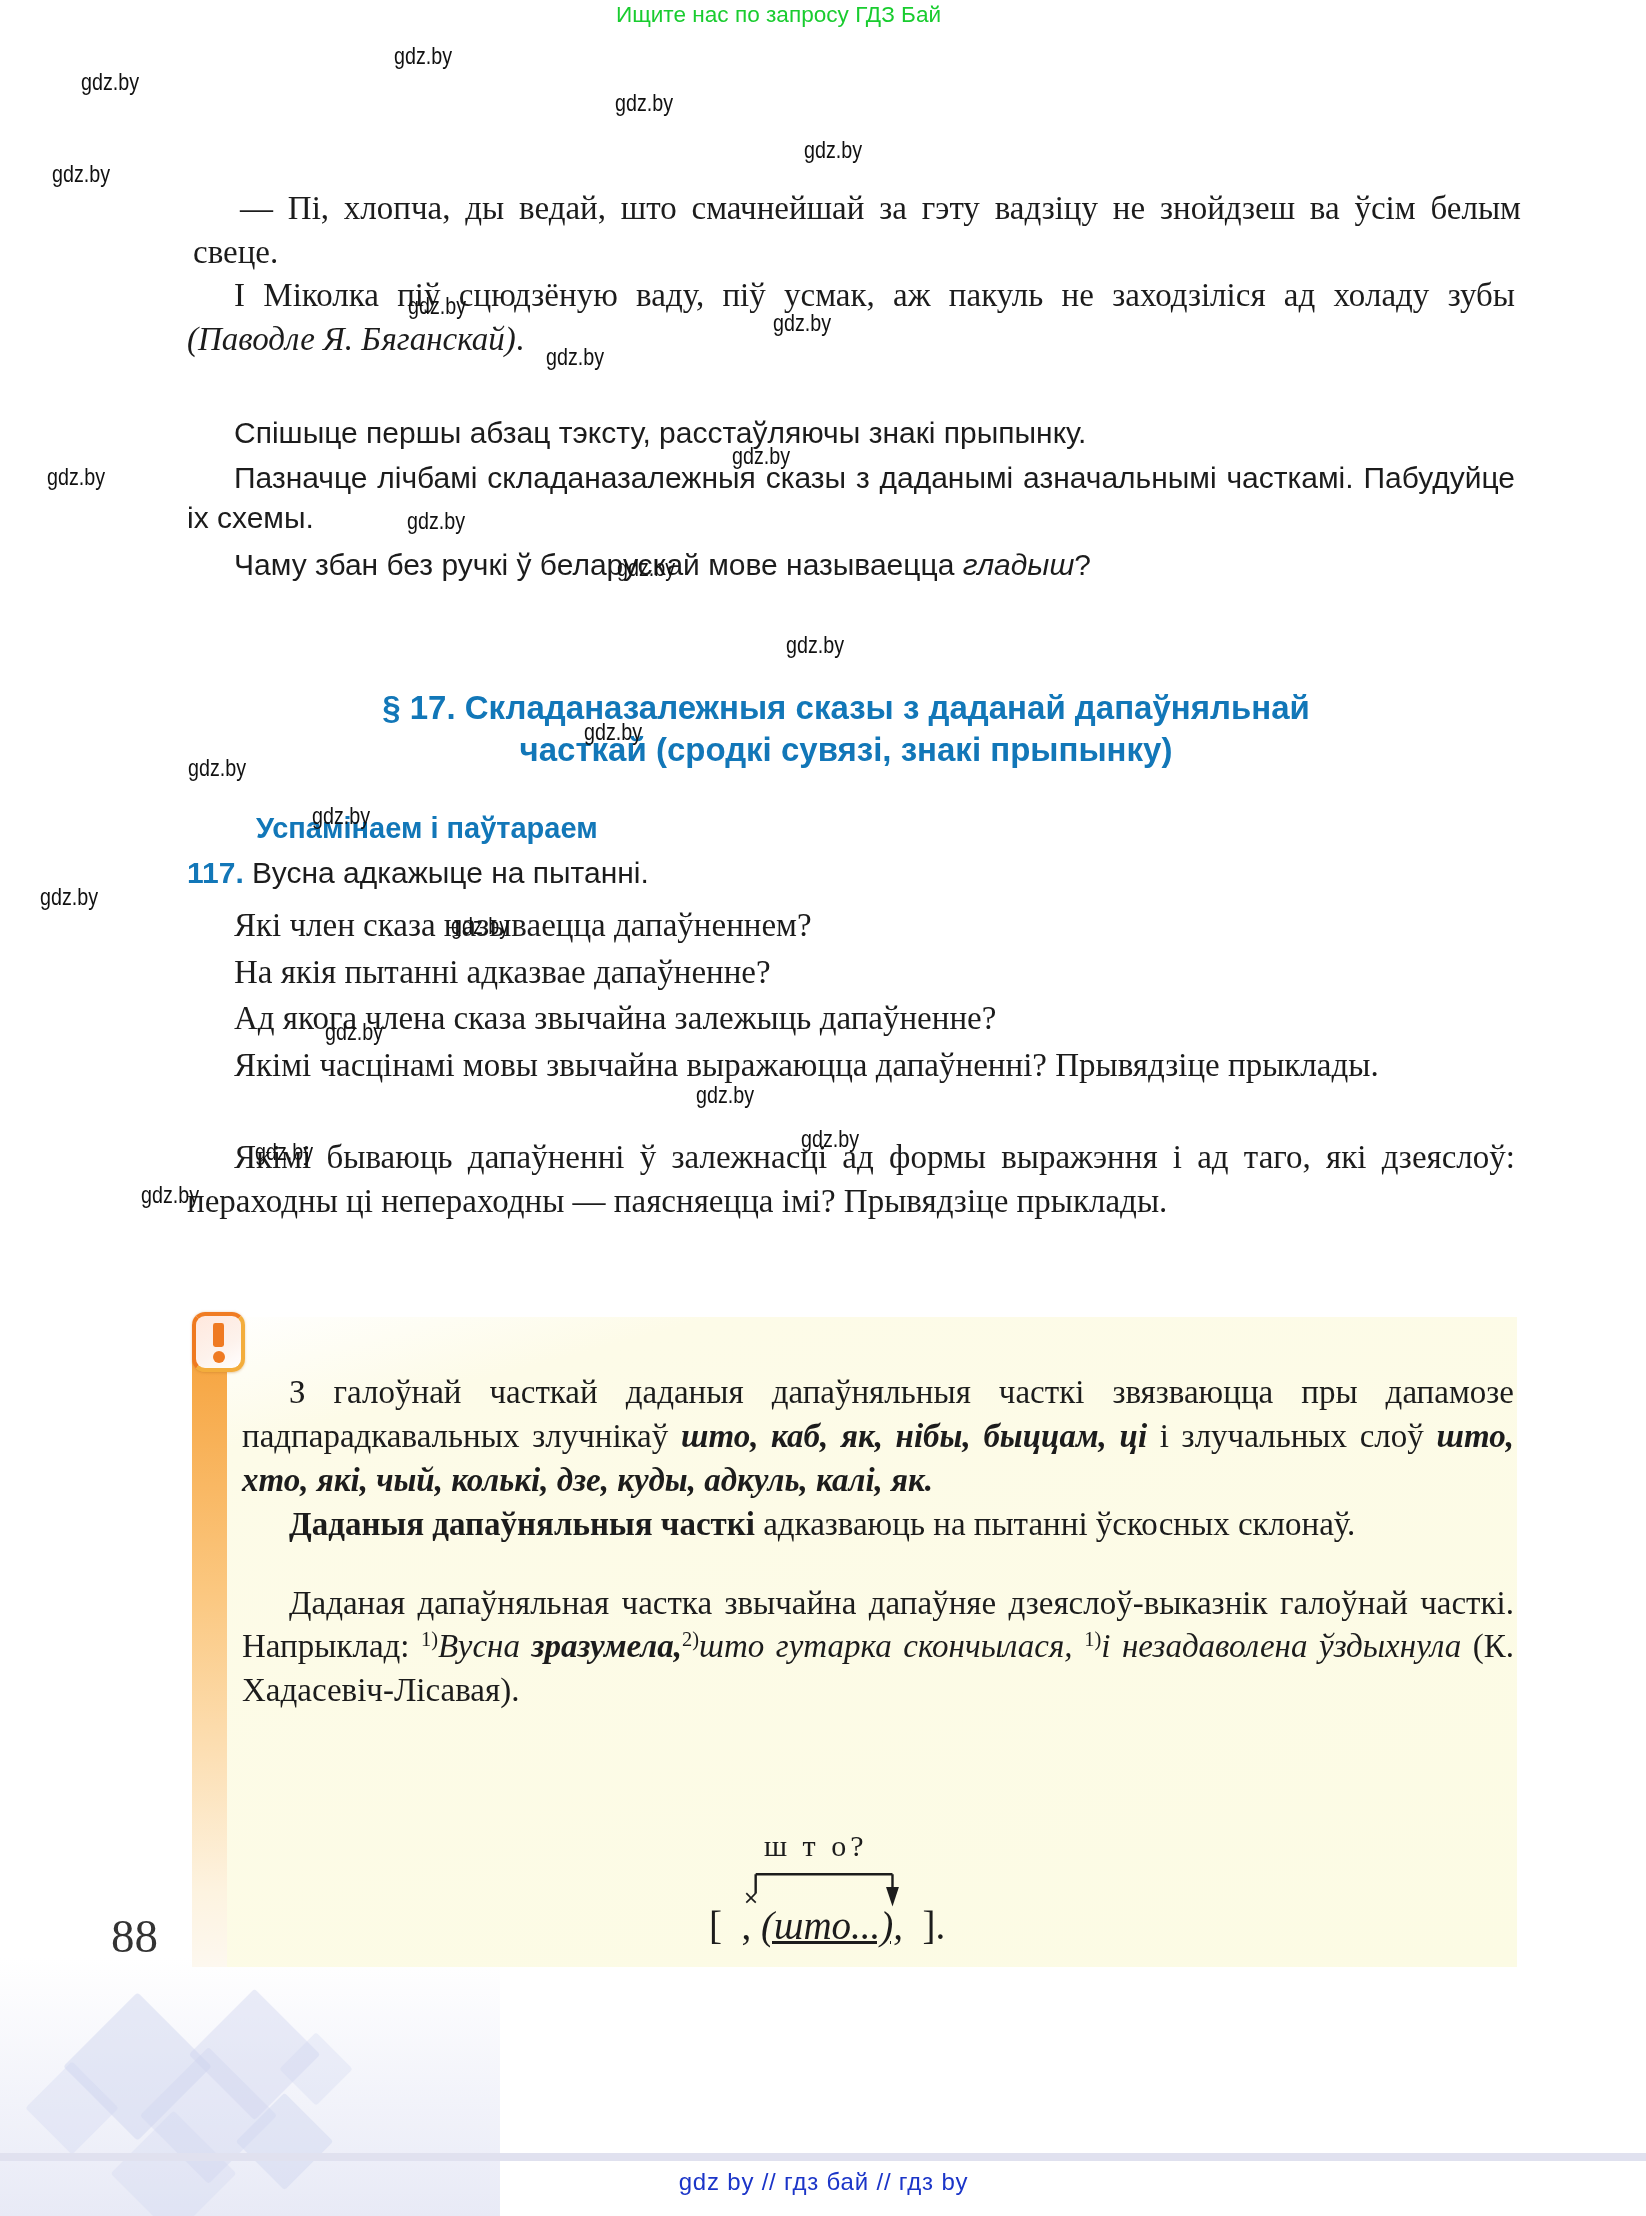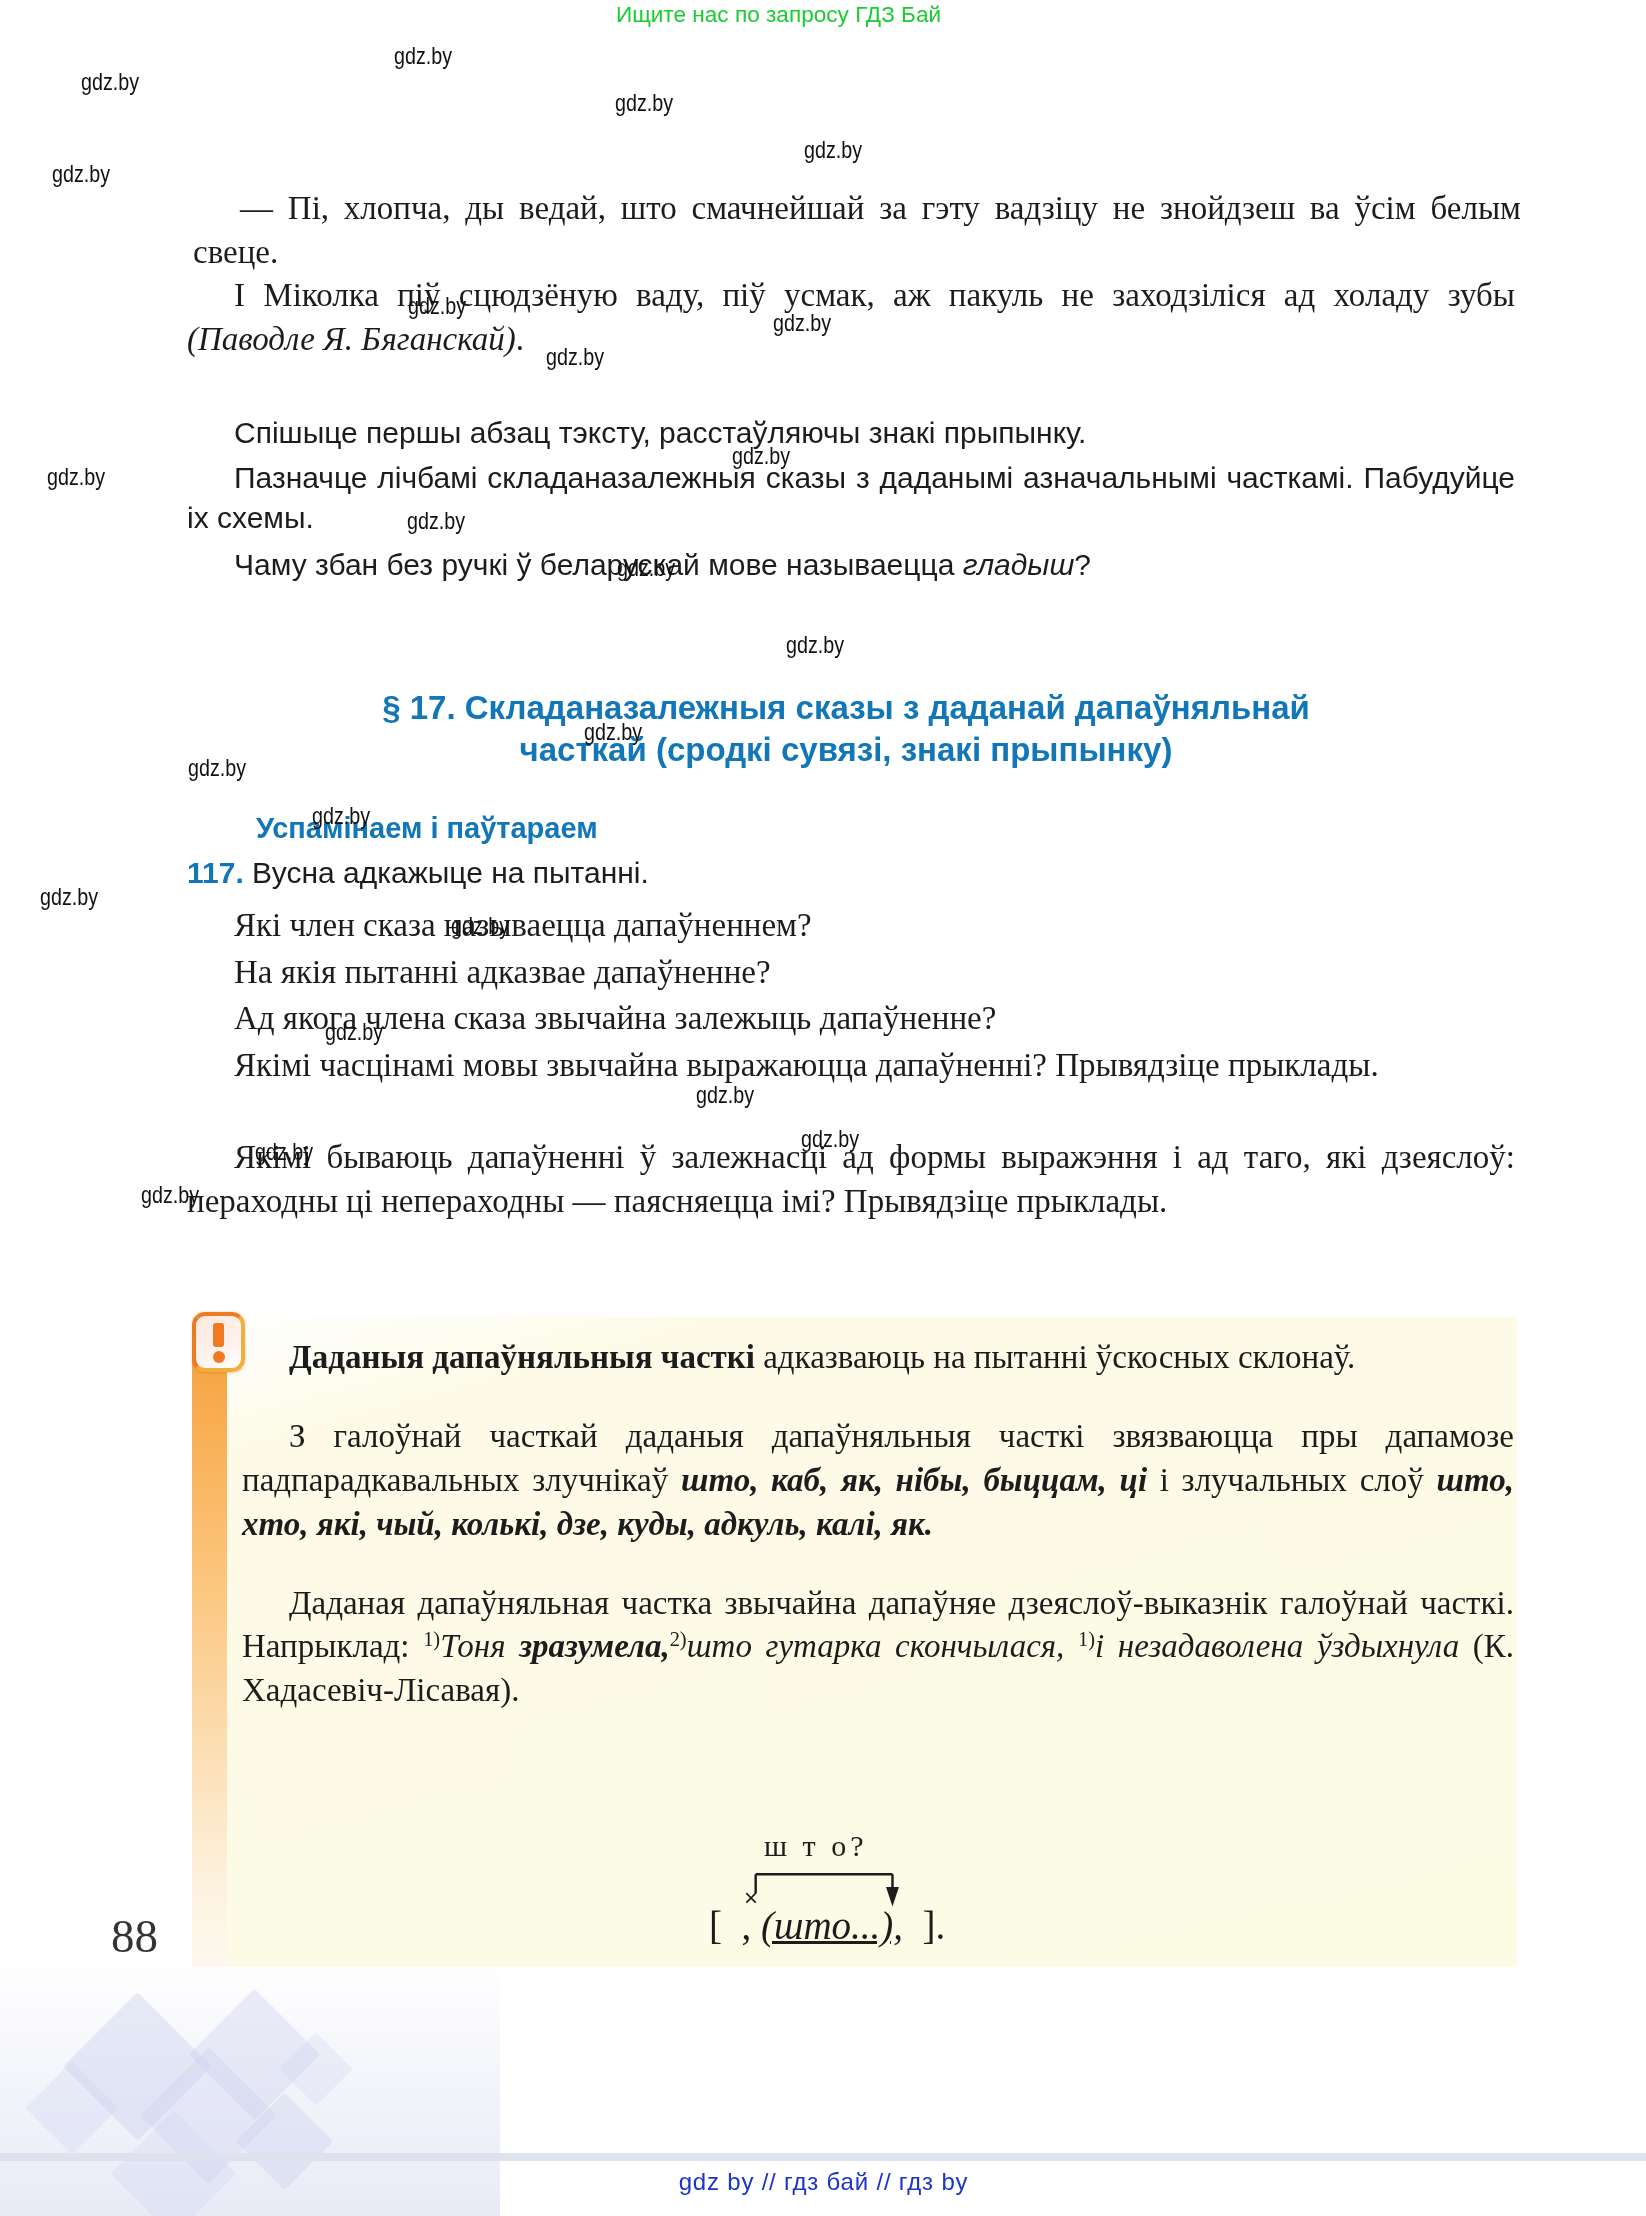--- a/index.html
+++ b/index.html
@@ -207,25 +207,25 @@
 </div>
 
 <div id="rule-box"></div>
 <div id="rule-bar"></div>
 <div id="rule-icon">
   <span class="bang-bar"></span>
   <span class="bang-dot"></span>
 </div>
 
 <div id="rule-text">
+  <p style="margin-top:35px;"><span class="ind"></span><span>З галоўнай часткай даданыя дапаўняльныя часткі звязваюцца пры дапамозе падпарадкавальных злучнікаў </span><span class="bi">што, каб, як, нібы, быццам, ці</span><span> і злучальных слоў </span><span class="bi">што, хто, які, чый, колькі, дзе, куды, адкуль, калі, як.</span></p>
+
   <p><span class="ind"></span><b>Даданыя дапаўняльныя часткі</b><span> адказваюць на пытанні ўскосных склонаў.</span></p>
 
-  <p style="margin-top:35px;"><span class="ind"></span><span>З галоўнай часткай даданыя дапаўняльныя часткі звязваюцца пры дапамозе падпарадкавальных злучнікаў </span><span class="bi">што, каб, як, нібы, быццам, ці</span><span> і злучальных слоў </span><span class="bi">што, хто, які, чый, колькі, дзе, куды, адкуль, калі, як.</span></p>
-
-  <p style="margin-top:35px;"><span class="ind"></span><span>Даданая дапаўняльная частка звычайна дапаўняе дзеяслоў-выказнік галоўнай часткі. Напрыклад: </span><sup>1)</sup><i>Тоня </i><i class="bi">зразумела,</i><sup>2)</sup><i>што гутарка скончылася, </i><sup>1)</sup><i>і незадаволена ўздыхнула</i><span> (К. Хадасевіч-Лісавая).</span></p>
+  <p style="margin-top:35px;"><span class="ind"></span><span>Даданая дапаўняльная частка звычайна дапаўняе дзеяслоў-выказнік галоўнай часткі. Напрыклад: </span><sup>1)</sup><i>Вусна </i><i class="bi">зразумела,</i><sup>2)</sup><i>што гутарка скончылася, </i><sup>1)</sup><i>і незадаволена ўздыхнула</i><span> (К. Хадасевіч-Лісавая).</span></p>
 </div>
 
 <div id="scheme">
   <div class="qlabel">ш т о?</div>
   <svg width="338" height="129" viewBox="0 0 420 160">
     <path d="M58,56 L58,80 M58,56 L228,56 M228,56 L228,74" stroke="#1c1c1c" stroke-width="3" fill="none"></path>
     <path d="M228,96 L220,72 L236,72 Z" fill="#1c1c1c"></path>
   </svg>
   <div class="xmark">×</div>
   <div class="formula"><span>[</span>&nbsp;&nbsp;<span>,</span> <i>(што...),</i>&nbsp;&nbsp;<span>].</span></div>

